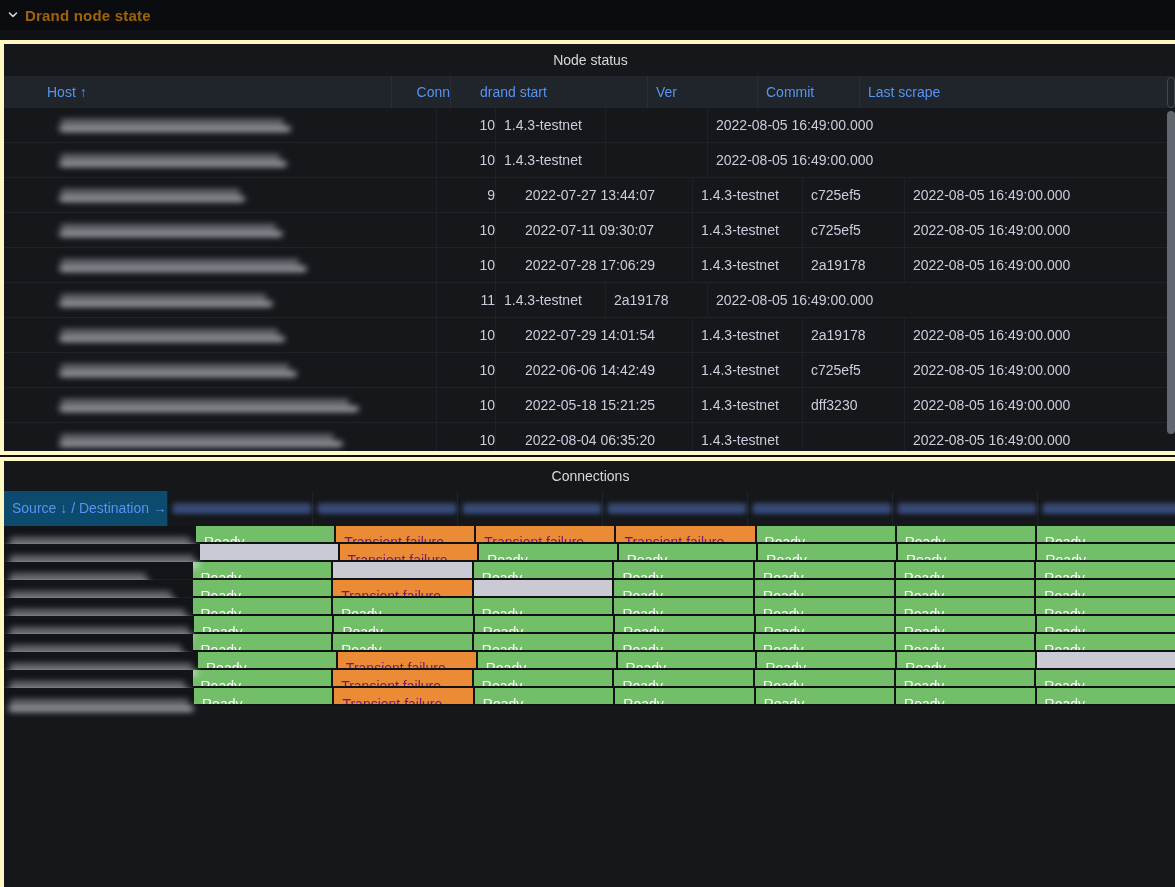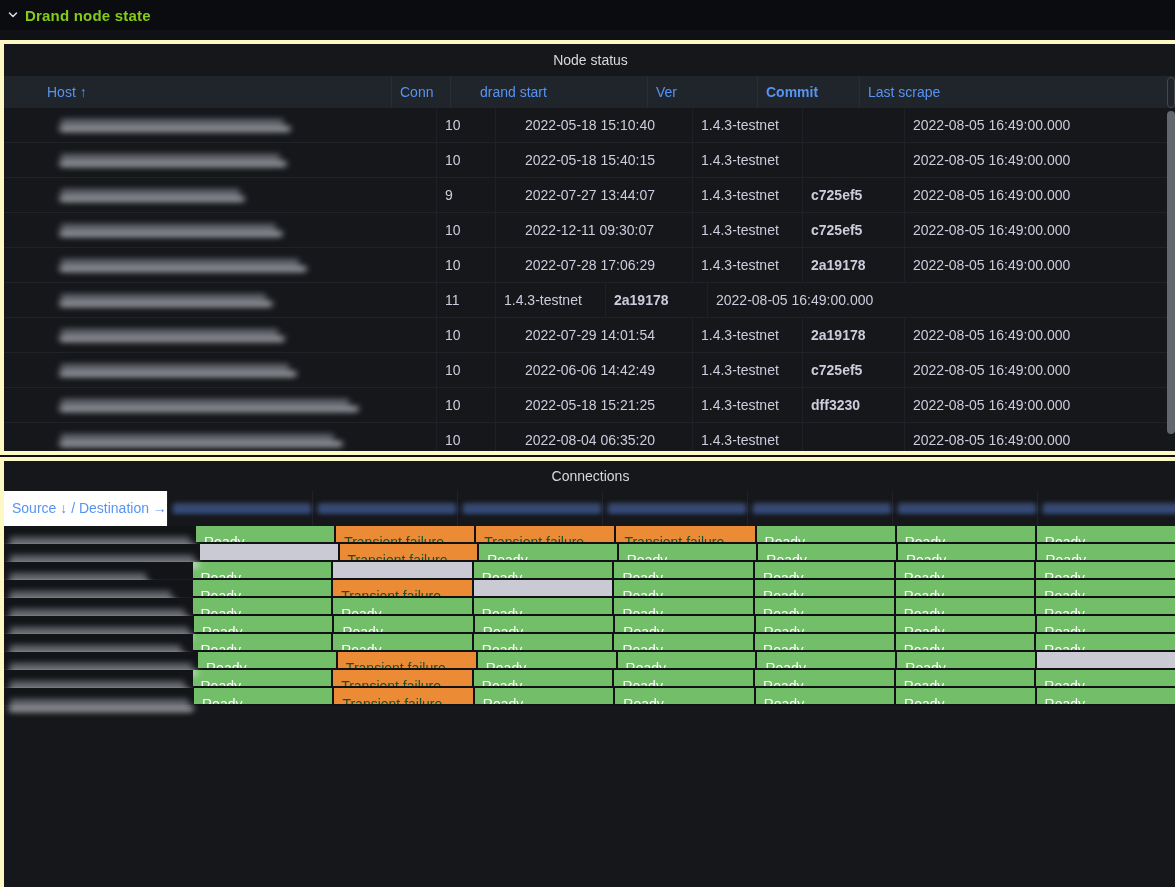--- a/index.html
+++ b/index.html
@@ -10,40 +10,40 @@
     font-size:14px;color:#CCCCDC;
     -webkit-font-smoothing:antialiased;
   }
   
   .row-header{
     position:absolute;top:0;left:0;width:100%;height:30px;
     background:#0b0c0f;display:flex;align-items:center;gap:6px;padding-left:7px;box-sizing:border-box;
     cursor:pointer;
   }
   .row-header .chev{display:flex;align-items:center;}
-  .row-header .title{color:#84cc16;font-weight:700;font-size:15px;letter-spacing:.2px;}
+  .row-header .title{color:#a16207;font-weight:700;font-size:15px;letter-spacing:.2px;}
   
   .panel{
     position:absolute;left:0;width:1173px;background:#15171b;
     border:4px solid #fef9c3;box-sizing:content-box;overflow:hidden;
   }
   .panel-title{
     height:32px;line-height:32px;text-align:center;color:#d8d9da;
     font-weight:500;font-size:14px;cursor:pointer;
   }
   #panel-node{top:40px;height:407px;}
   #panel-conn{top:457px;height:430px;}
   
   .ns-header{display:flex;height:32px;background:#20242b;align-items:center;}
   .ns-hcell{
     color:#5794F2;padding-left:8px;box-sizing:border-box;line-height:32px;height:32px;
     border-right:1px solid #2a2d34;white-space:nowrap;overflow:hidden;cursor:pointer;
   }
   .ns-hcell:last-child{border-right:none;}
-  .c1{width:388px;padding-left:43px;} .c2{width:59px;} .c3{width:176px;margin-left:21px;} .c4{width:110px;} .c5{width:102px;font-weight:bold;} .c6{flex:1;}
+  .c1{width:388px;padding-left:43px;} .c2{width:59px;text-align:right;} .c3{width:176px;margin-left:21px;} .c4{width:110px;} .c5{width:102px;} .c6{flex:1;}
   .n-row{display:flex;height:35px;border-bottom:1px solid #1f2226;box-sizing:border-box;padding-left:45px;}
   .n-cell{
     padding-left:8px;box-sizing:border-box;line-height:34px;white-space:nowrap;overflow:hidden;
     border-right:1px solid #1d2025;color:#CCCCDC;
   }
   .n-cell:last-child{border-right:none;}
   .n-cell.c1{position:relative;}
   
   .streak{
     height:15px;border-radius:7px;filter:blur(3px);margin-top:10px;margin-left:2px;
@@ -57,37 +57,37 @@
       linear-gradient(rgba(100,135,210,.75),rgba(100,135,210,.75)) 0 1px/100% 3px no-repeat,
       linear-gradient(rgba(72,102,175,.95),rgba(72,102,175,.95)) 0 6px/100% 4px no-repeat;
   }
   
   .ns-scroll{position:absolute;top:33px;right:2px;width:8px;height:372px;}
   .ns-scroll .stub{position:absolute;top:0;left:0;width:6px;height:29px;border:1px solid #44474d;border-radius:4px;}
   .ns-scroll .thumb{position:absolute;top:34px;left:0;width:8px;height:323px;background:#62666e;border-radius:4px;cursor:grab;}
   
   .cn-header{display:flex;height:35px;}
   .cn-corner{
-    width:202px;box-sizing:border-box;background:#ffffff;color:#5794F2;
+    width:202px;box-sizing:border-box;background:#0c4a6e;color:#5794F2;
     padding-left:8px;line-height:35px;white-space:nowrap;cursor:pointer;
   }
   .cn-hslot{width:150px;box-sizing:border-box;border-left:1px solid rgba(255,255,255,0.05);}
   .cn-hslot .streak.blue{width:140px;margin-left:4px;}
   .cn-row{display:flex;height:18px;}
   .cn-label{
     width:202px;box-sizing:border-box;position:relative;background:#121418;
     border-bottom:1px solid #1b1e23;z-index:2;
   }
   .cn-label .streak{margin-left:4px;}
   .cn-cell{
     width:150px;box-sizing:border-box;padding-left:8px;line-height:33px;white-space:nowrap;overflow:hidden;
     border-right:2px solid #101216;border-bottom:2px solid #101216;
   }
   .st-ready{background:#73BF69;color:#ffffff;}
-  .st-failure{background:#EB8B36;color:#14532d;}
+  .st-failure{background:#EB8B36;color:#701a75;}
   .st-na{background:#C9CAD3;color:#45464D;}
 </style>
 </head>
 <body>
 
 <div class="row-header">
   <span class="chev">
     <svg width="12" height="12" viewBox="0 0 12 12">
         <polyline points="2.5,4 6,7.5 9.5,4" fill="none" stroke="#d8d9da" stroke-width="1.6" stroke-linecap="round" stroke-linejoin="round"></polyline>
       </svg>
@@ -107,51 +107,49 @@
     <div class="ns-hcell c6">Last scrape</div>
   </div>
 
   <div class="ns-body">
 
   <div class="n-row">
         <div class="n-cell c1">
           <div class="streak" style="width: 232px;"></div>
         </div>
         <div class="n-cell c2">10</div>
-        <div class="n-cell c3">2022-05-18 15:10:40</div>
         <div class="n-cell c4">1.4.3-testnet</div>
         <div class="n-cell c5"></div>
         <div class="n-cell c6">2022-08-05 16:49:00.000</div>
       </div>
       <div class="n-row">
         <div class="n-cell c1">
           <div class="streak" style="width: 228px;"></div>
         </div>
         <div class="n-cell c2">10</div>
-        <div class="n-cell c3">2022-05-18 15:40:15</div>
         <div class="n-cell c4">1.4.3-testnet</div>
         <div class="n-cell c5"></div>
         <div class="n-cell c6">2022-08-05 16:49:00.000</div>
       </div>
       <div class="n-row">
         <div class="n-cell c1">
           <div class="streak" style="width: 186px;"></div>
         </div>
         <div class="n-cell c2">9</div>
         <div class="n-cell c3">2022-07-27 13:44:07</div>
         <div class="n-cell c4">1.4.3-testnet</div>
         <div class="n-cell c5">c725ef5</div>
         <div class="n-cell c6">2022-08-05 16:49:00.000</div>
       </div>
       <div class="n-row">
         <div class="n-cell c1">
           <div class="streak" style="width: 224px;"></div>
         </div>
         <div class="n-cell c2">10</div>
-        <div class="n-cell c3">2022-12-11 09:30:07</div>
+        <div class="n-cell c3">2022-07-11 09:30:07</div>
         <div class="n-cell c4">1.4.3-testnet</div>
         <div class="n-cell c5">c725ef5</div>
         <div class="n-cell c6">2022-08-05 16:49:00.000</div>
       </div>
       <div class="n-row">
         <div class="n-cell c1">
           <div class="streak" style="width: 248px;"></div>
         </div>
         <div class="n-cell c2">10</div>
         <div class="n-cell c3">2022-07-28 17:06:29</div>

